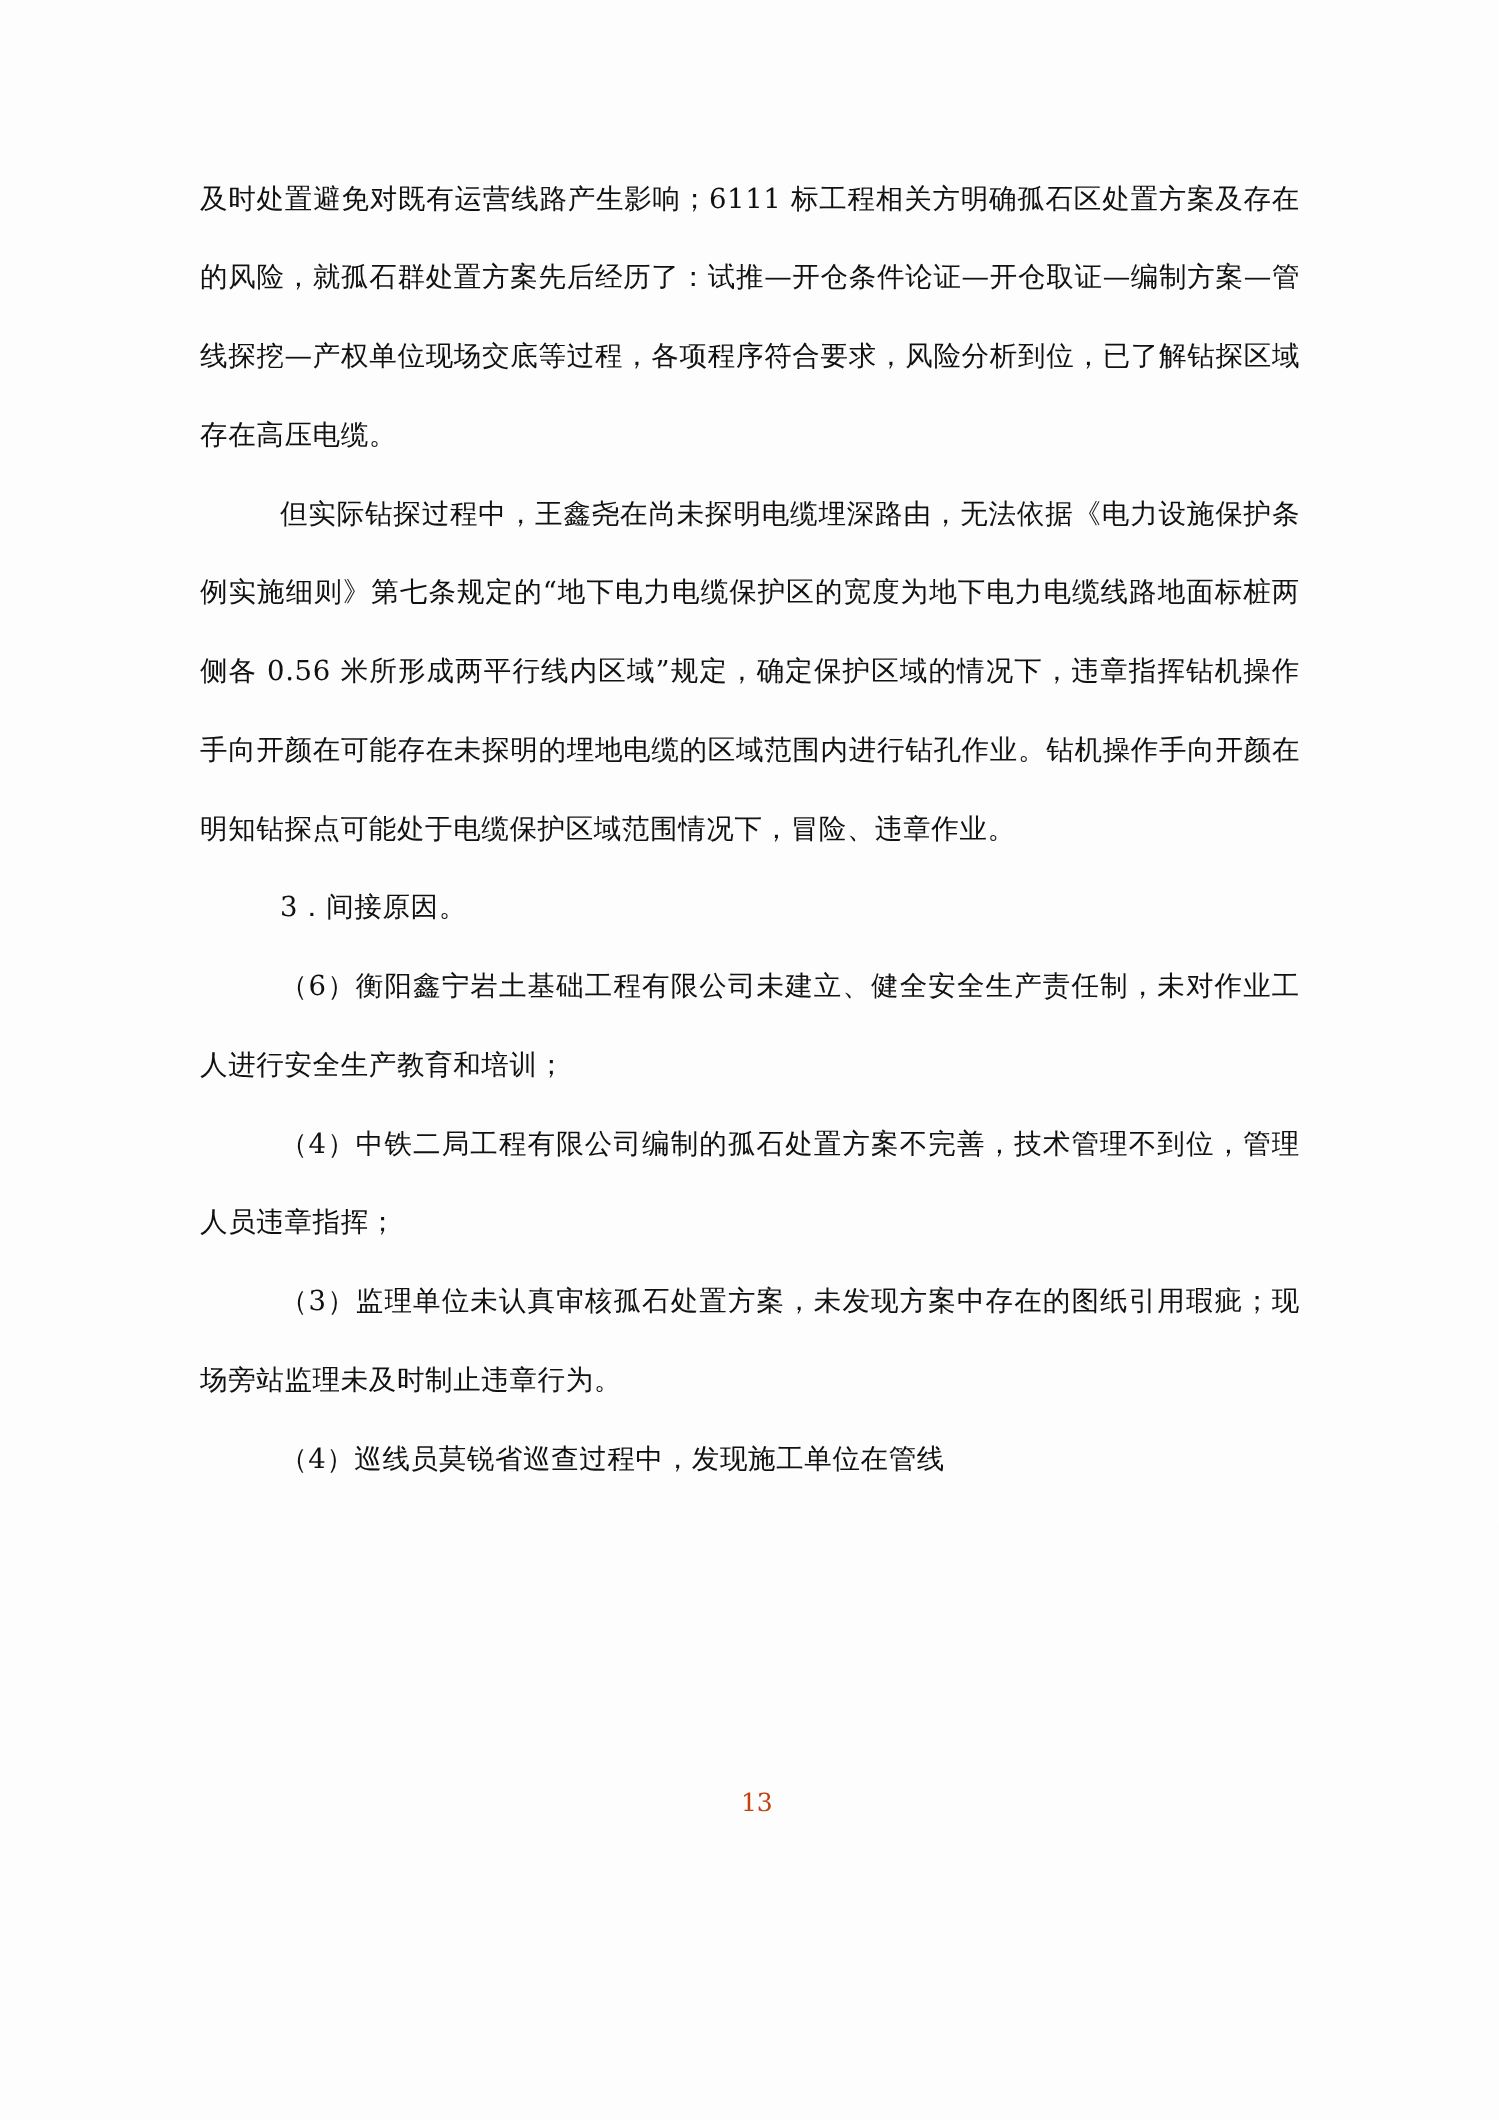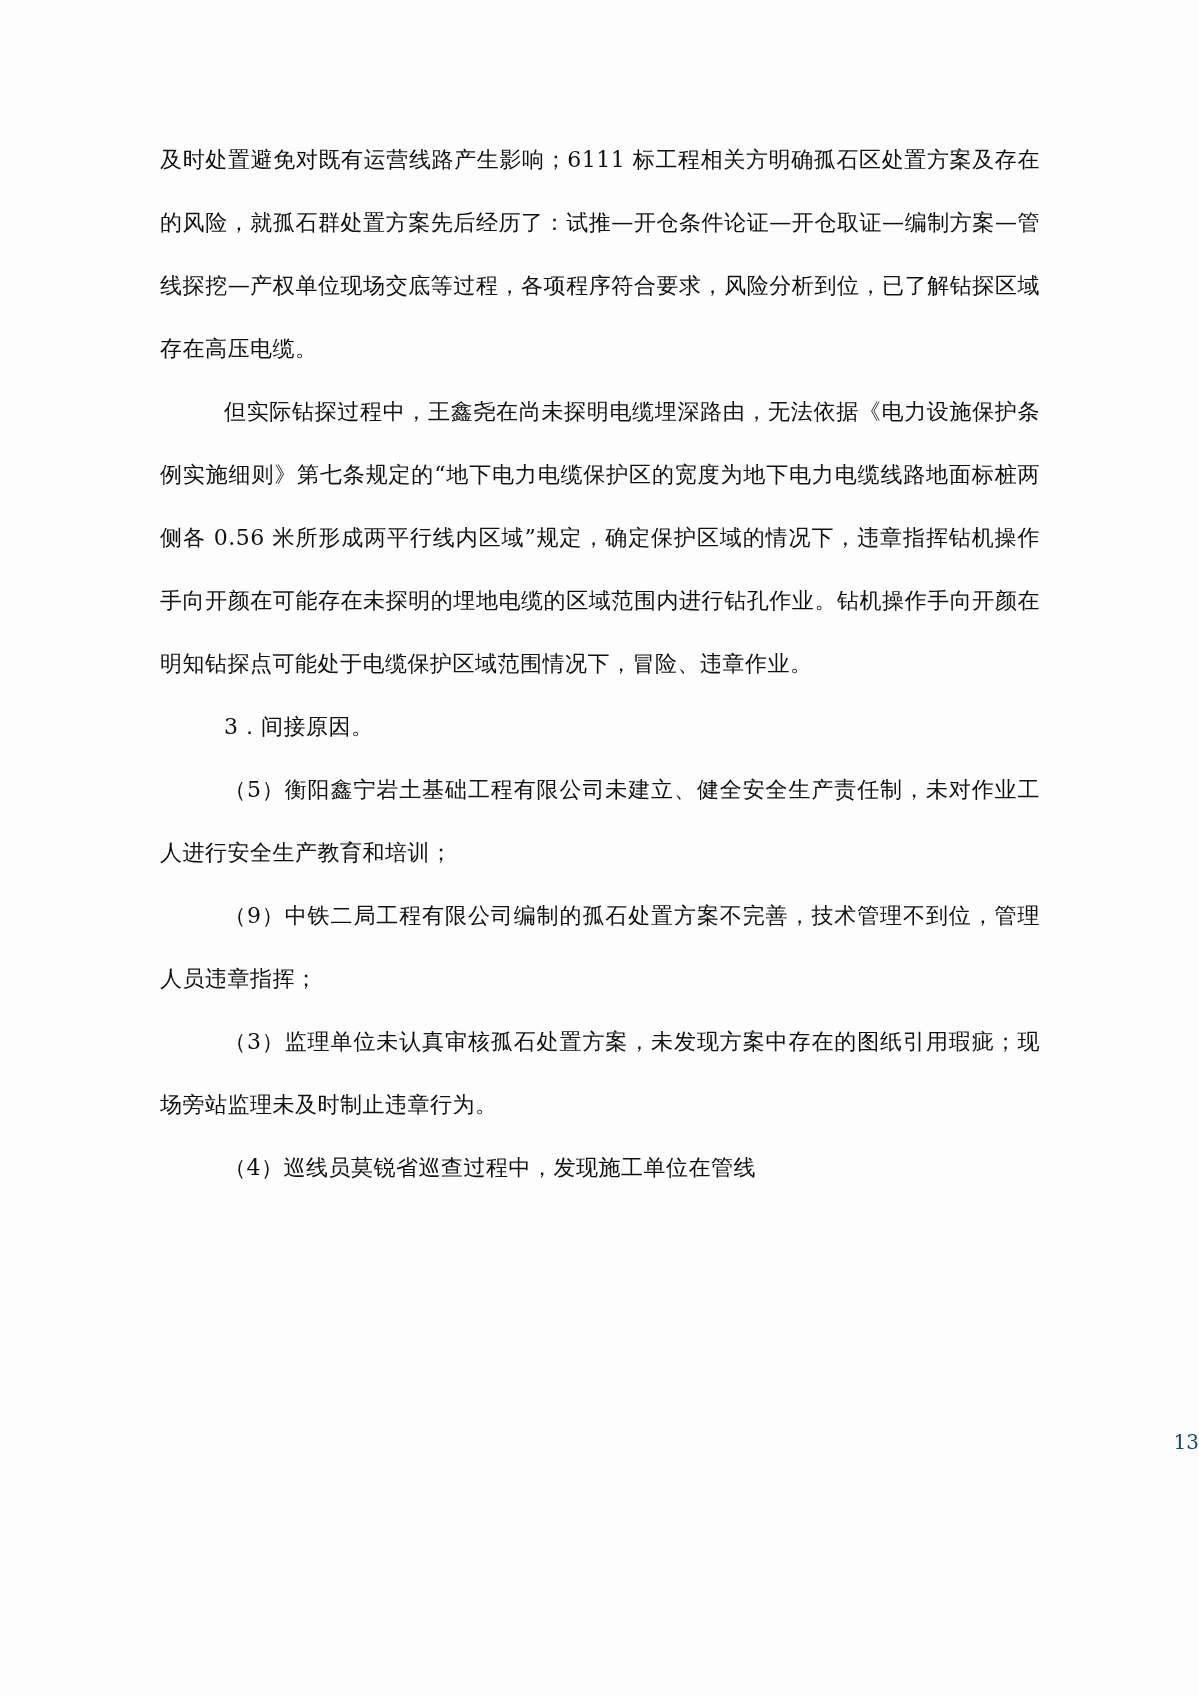--- a/index.html
+++ b/index.html
@@ -35,33 +35,33 @@
     font-weight: 400;
   }
   .indent {
     text-indent: 64px;
   }
   .page-number {
     position: absolute;
     left: 12px;
     right: 0;
     top: 1430px;
-    text-align: right;
+    text-align: center;
     font-family: "DejaVu Serif", serif;
     font-size: 20px;
-    color: #0c4a6e;
+    color: #c2410c;
   }
 </style>
 </head>
 <body>
 
 <div class="page">
   <div class="content">
     <p class="para">及时处置避免对既有运营线路产生影响；6111 标工程相关方明确孤石区处置方案及存在的风险，就孤石群处置方案先后经历了：试推—开仓条件论证—开仓取证—编制方案—管线探挖—产权单位现场交底等过程，各项程序符合要求，风险分析到位，已了解钻探区域存在高压电缆。</p>
     <p class="para indent">但实际钻探过程中，王鑫尧在尚未探明电缆埋深路由，无法依据《电力设施保护条例实施细则》第七条规定的“地下电力电缆保护区的宽度为地下电力电缆线路地面标桩两侧各 0.56 米所形成两平行线内区域”规定，确定保护区域的情况下，违章指挥钻机操作手向开颜在可能存在未探明的埋地电缆的区域范围内进行钻孔作业。钻机操作手向开颜在明知钻探点可能处于电缆保护区域范围情况下，冒险、违章作业。</p>
     <p class="para indent">3．间接原因。</p>
-    <p class="para indent">（5）衡阳鑫宁岩土基础工程有限公司未建立、健全安全生产责任制，未对作业工人进行安全生产教育和培训；</p>
-    <p class="para indent">（9）中铁二局工程有限公司编制的孤石处置方案不完善，技术管理不到位，管理人员违章指挥；</p>
+    <p class="para indent">（6）衡阳鑫宁岩土基础工程有限公司未建立、健全安全生产责任制，未对作业工人进行安全生产教育和培训；</p>
+    <p class="para indent">（4）中铁二局工程有限公司编制的孤石处置方案不完善，技术管理不到位，管理人员违章指挥；</p>
     <p class="para indent">（3）监理单位未认真审核孤石处置方案，未发现方案中存在的图纸引用瑕疵；现场旁站监理未及时制止违章行为。</p>
     <p class="para indent">（4）巡线员莫锐省巡查过程中，发现施工单位在管线</p>
   </div>
   <div class="page-number">13</div>
 </div>
 
 </body></html>

